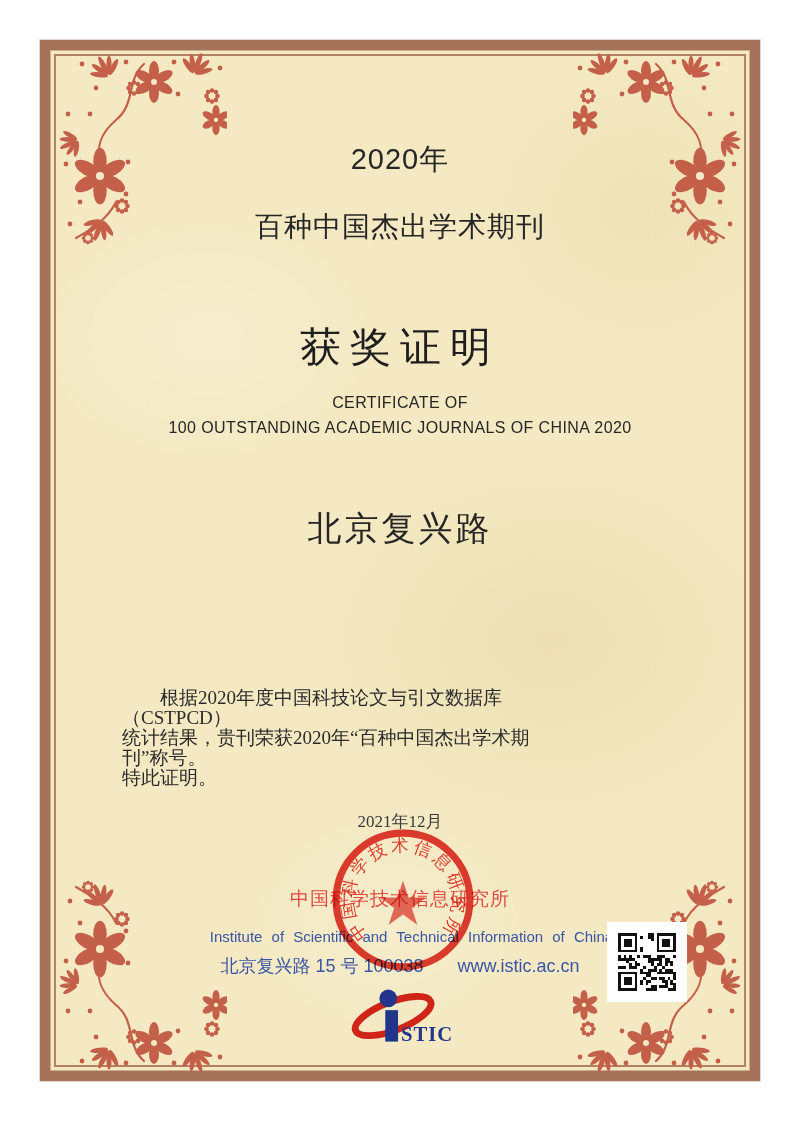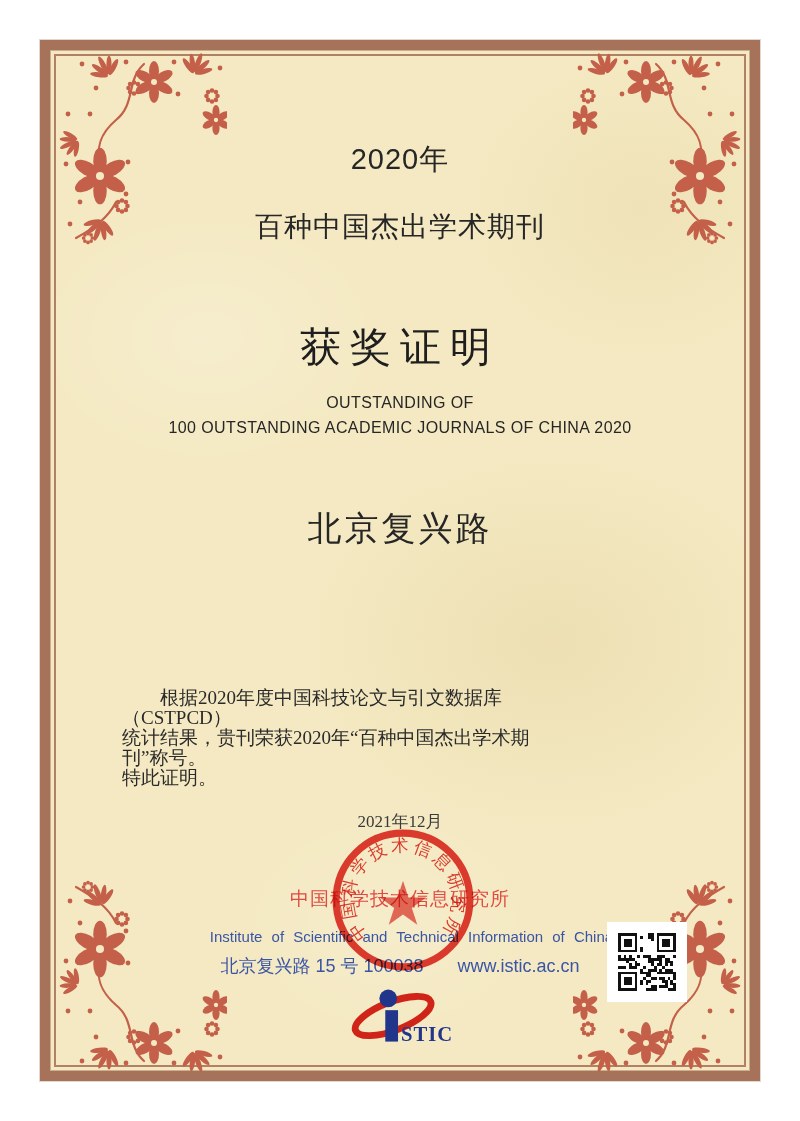--- a/index.html
+++ b/index.html
@@ -156,21 +156,21 @@
 </div>
 <div class="corner c-br">
   <svg viewBox="0 0 175 195" xmlns="http://www.w3.org/2000/svg">
       <use href="#orn"></use>
     </svg>
 </div>
 
 <div class="ctext year">2020年</div>
 <div class="ctext award">百种中国杰出学术期刊</div>
 <div class="ctext heading">获奖证明</div>
-<div class="ctext en1">OUTSTANDING OF</div>
+<div class="ctext en1">CERTIFICATE OF</div>
 <div class="ctext en2">100 OUTSTANDING ACADEMIC JOURNALS OF CHINA 2020</div>
 <div class="ctext journal">北京复兴路</div>
 
 <div class="bodytext">
   <div class="indent">根据2020年度中国科技论文与引文数据库（CSTPCD）</div>
   <div>统计结果，贵刊荣获2020年“百种中国杰出学术期刊”称号。</div>
   <div>特此证明。</div>
 </div>
 
 <div class="ctext date">2021年12月</div>

